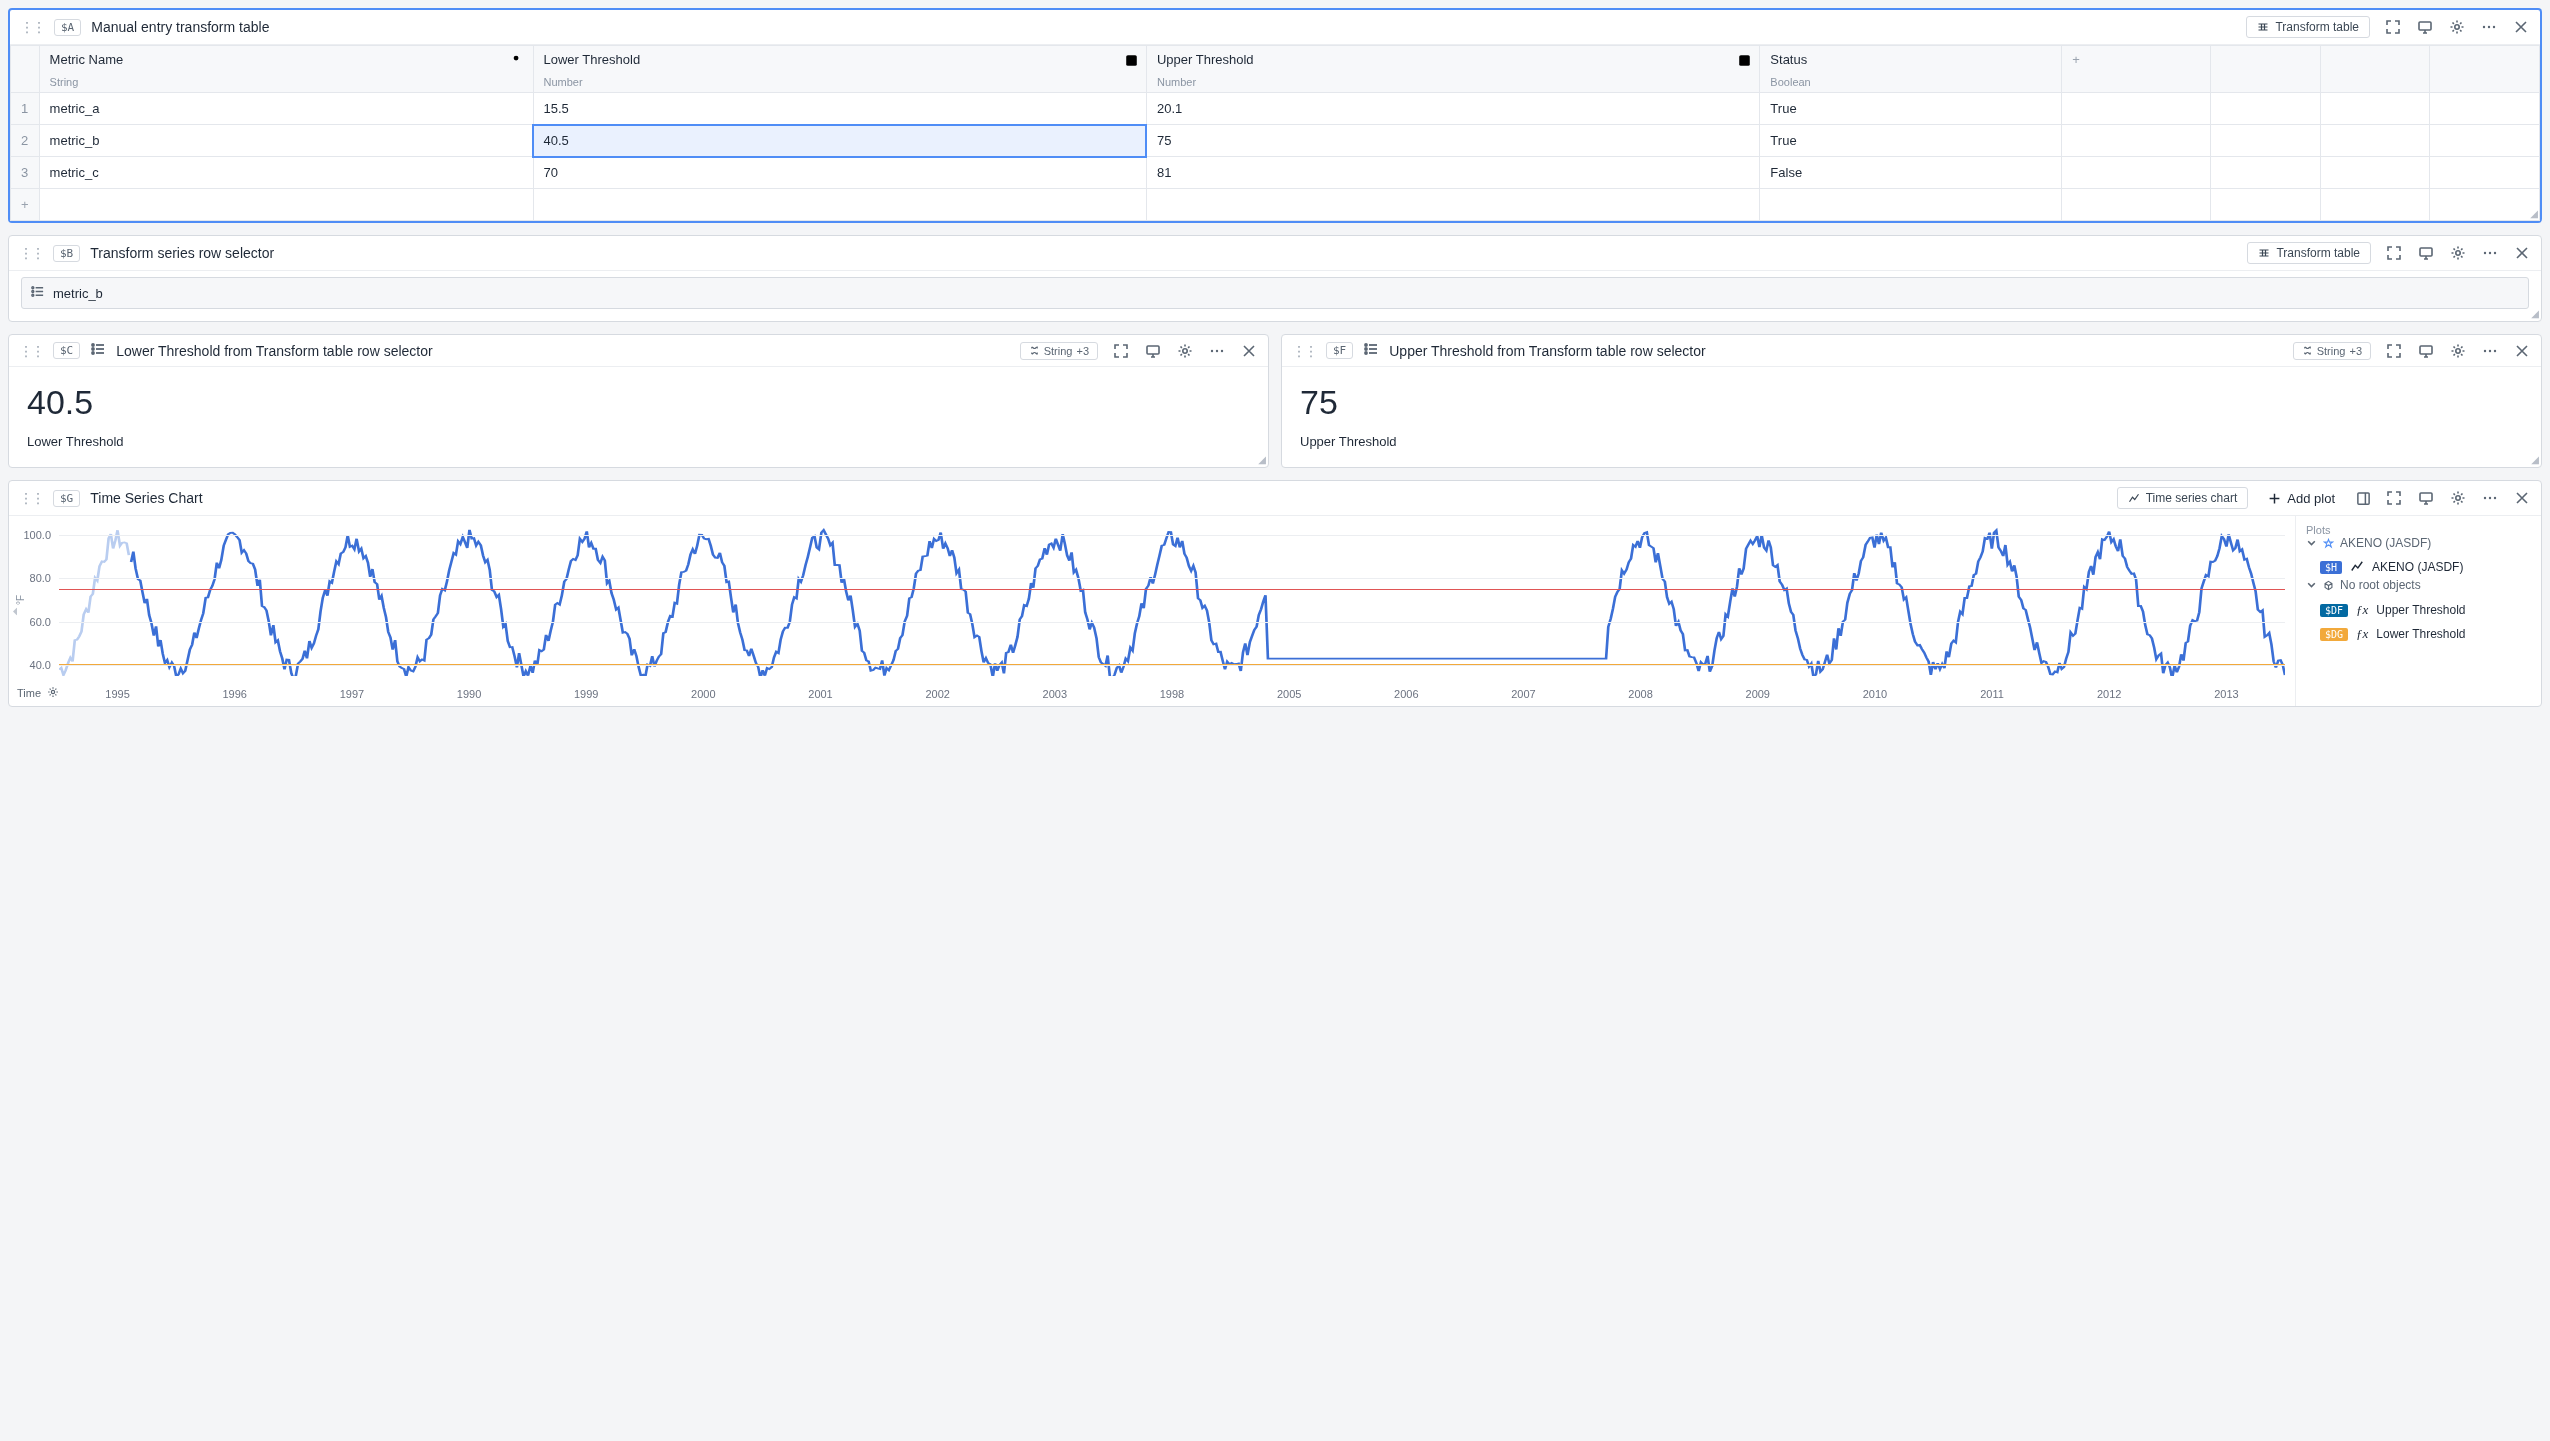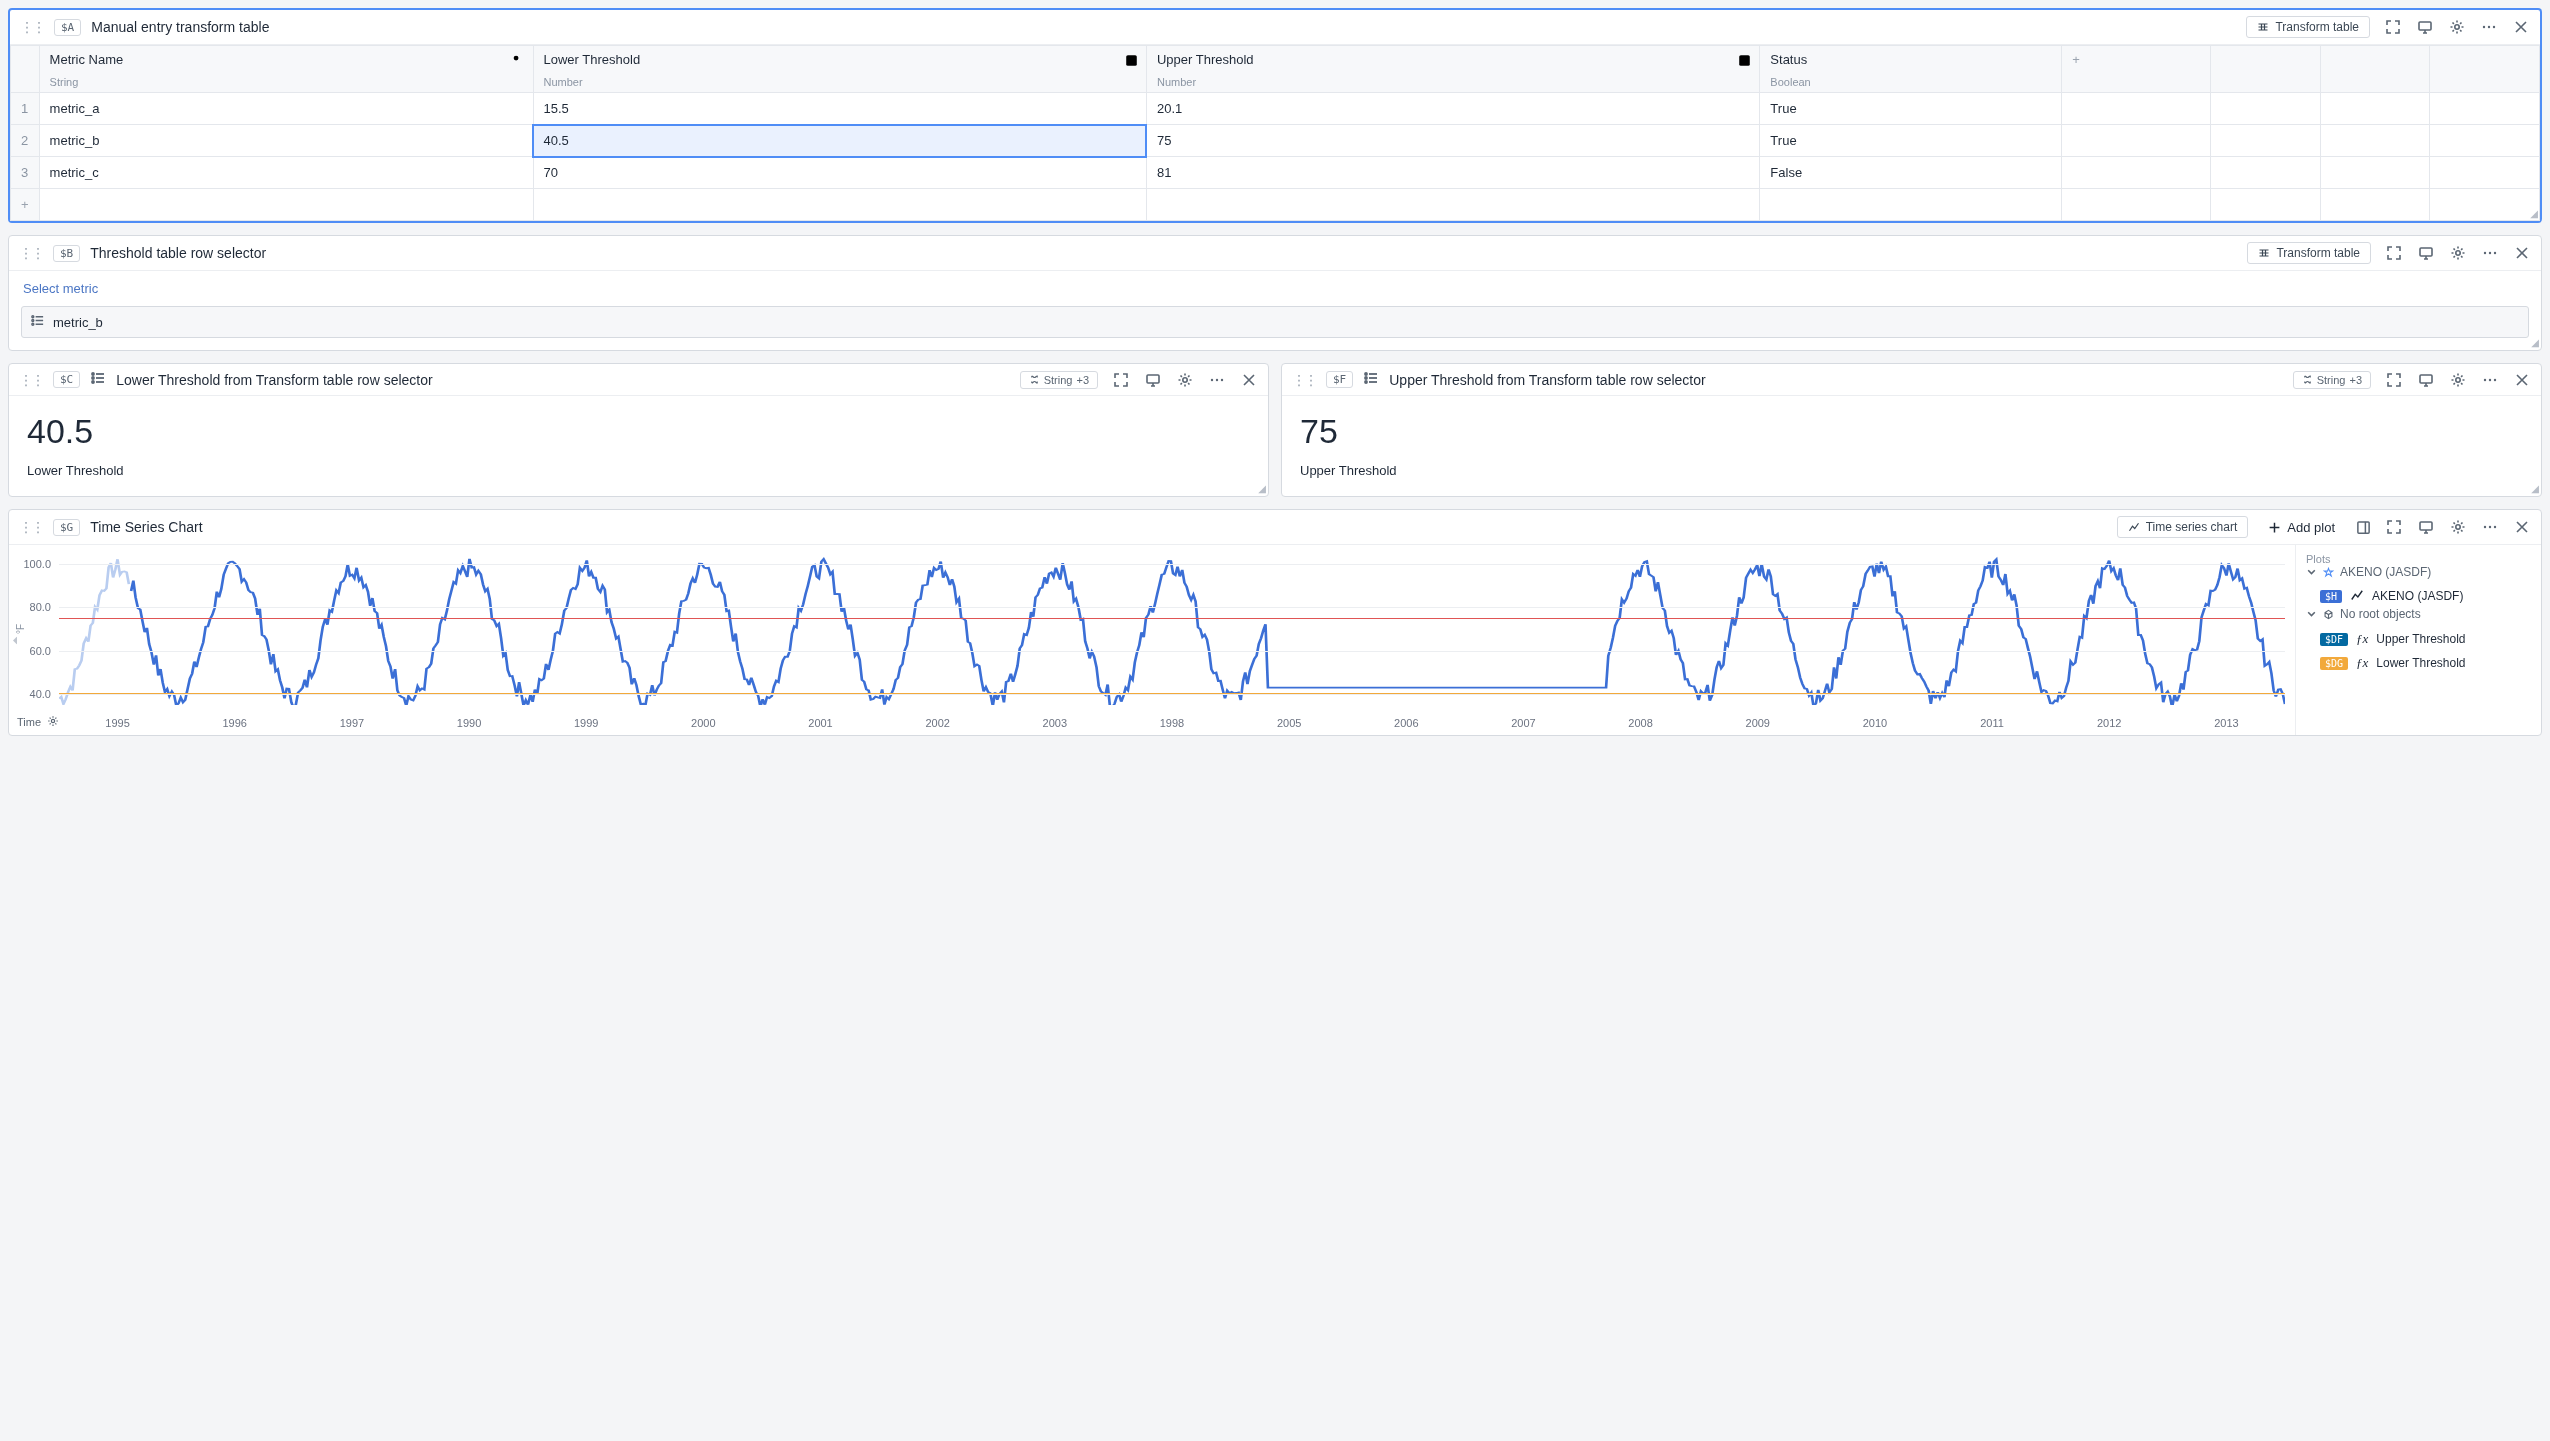--- a/index.html
+++ b/index.html
@@ -293,21 +293,21 @@
         </tr>
       </tbody>
   </table>
   <span class="resize-corner">◢</span>
 </div>
 
 <div class="card">
   <div class="card-header">
     <span class="drag-handle">⋮⋮</span>
     <span class="var-badge">$B</span>
-    <span class="card-title">Threshold table row selector</span>
+    <span class="card-title">Transform series row selector</span>
     <span class="spacer"></span>
     <div class="toolbar">
       <span class="pill-btn">
         <svg viewBox="0 0 16 16">
             <path d="M2 4h12M2 8h12M6 4v8M10 4v8M2 12h12"></path>
           </svg>
         <span>Transform table</span>
       </span>
       <span class="icon-btn">
           <svg viewBox="0 0 16 16">
@@ -333,21 +333,20 @@
             <circle cx="13" cy="8" r="1.2" fill="currentColor" stroke="none"></circle>
           </svg>
         </span>
       <span class="icon-btn">
           <svg viewBox="0 0 16 16">
             <path d="M3 3l10 10M13 3L3 13"></path>
           </svg>
         </span>
     </div>
   </div>
-  <div class="section-label">Select metric</div>
   <div class="select-box">
     <span><svg viewBox="0 0 16 16">
           <circle cx="3" cy="4" r="1"></circle>
           <path d="M6 4h8"></path>
           <circle cx="3" cy="8" r="1"></circle>
           <path d="M6 8h8"></path>
           <circle cx="3" cy="12" r="1"></circle>
           <path d="M6 12h8"></path>
         </svg></span>
     <span>metric_b</span>

